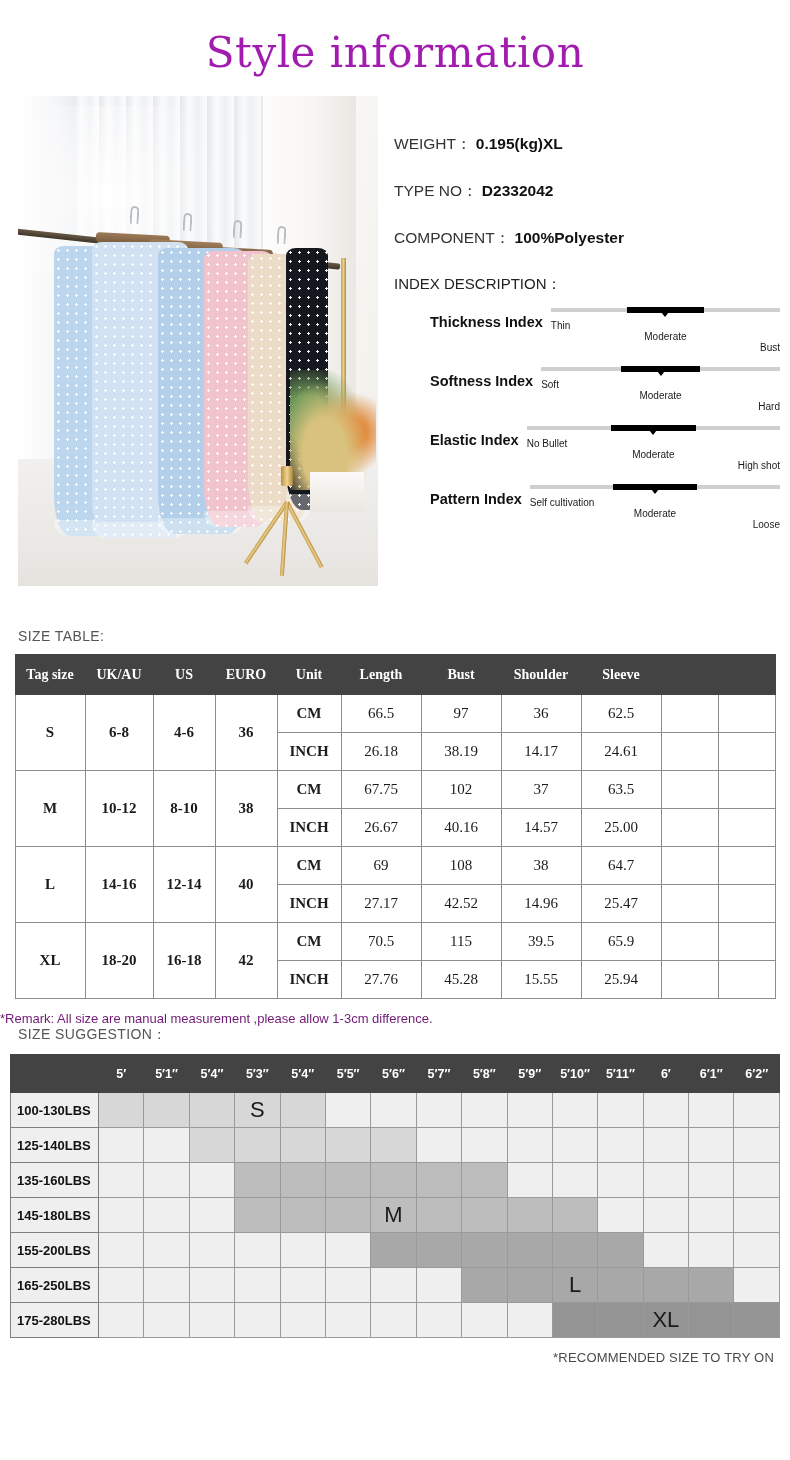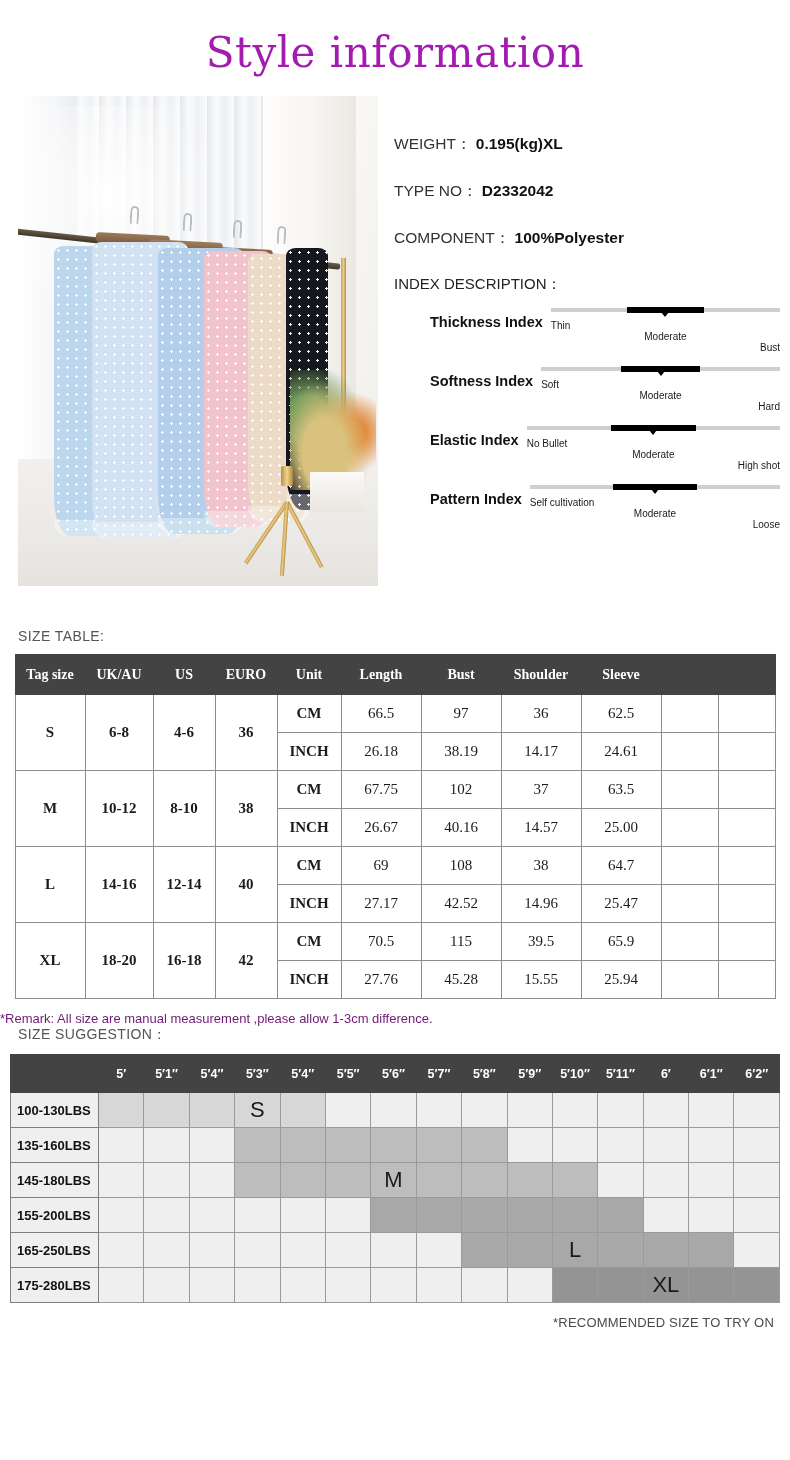--- a/index.html
+++ b/index.html
@@ -613,20 +613,38 @@
           <td class="cell"></td>
           <td class="cell"></td>
           <td class="cell"></td>
           <td class="cell"></td>
           <td class="cell"></td>
           <td class="cell"></td>
           <td class="cell"></td>
           <td class="cell"></td>
         </tr>
         <tr>
+          <td class="wrow">125-140LBS</td>
+          <td class="cell"></td>
+          <td class="cell"></td>
+          <td class="cell s"></td>
+          <td class="cell s"></td>
+          <td class="cell s"></td>
+          <td class="cell s"></td>
+          <td class="cell s"></td>
+          <td class="cell"></td>
+          <td class="cell"></td>
+          <td class="cell"></td>
+          <td class="cell"></td>
+          <td class="cell"></td>
+          <td class="cell"></td>
+          <td class="cell"></td>
+          <td class="cell"></td>
+        </tr>
+        <tr>
           <td class="wrow">135-160LBS</td>
           <td class="cell"></td>
           <td class="cell"></td>
           <td class="cell"></td>
           <td class="cell m"></td>
           <td class="cell m"></td>
           <td class="cell m"></td>
           <td class="cell m"></td>
           <td class="cell m"></td>
           <td class="cell m"></td>

